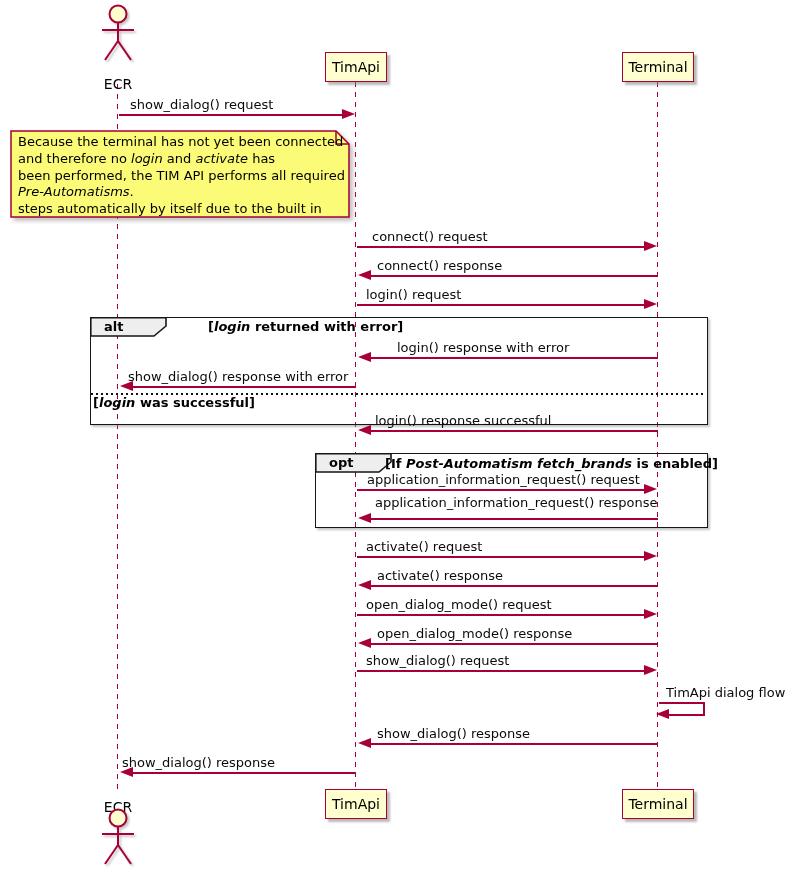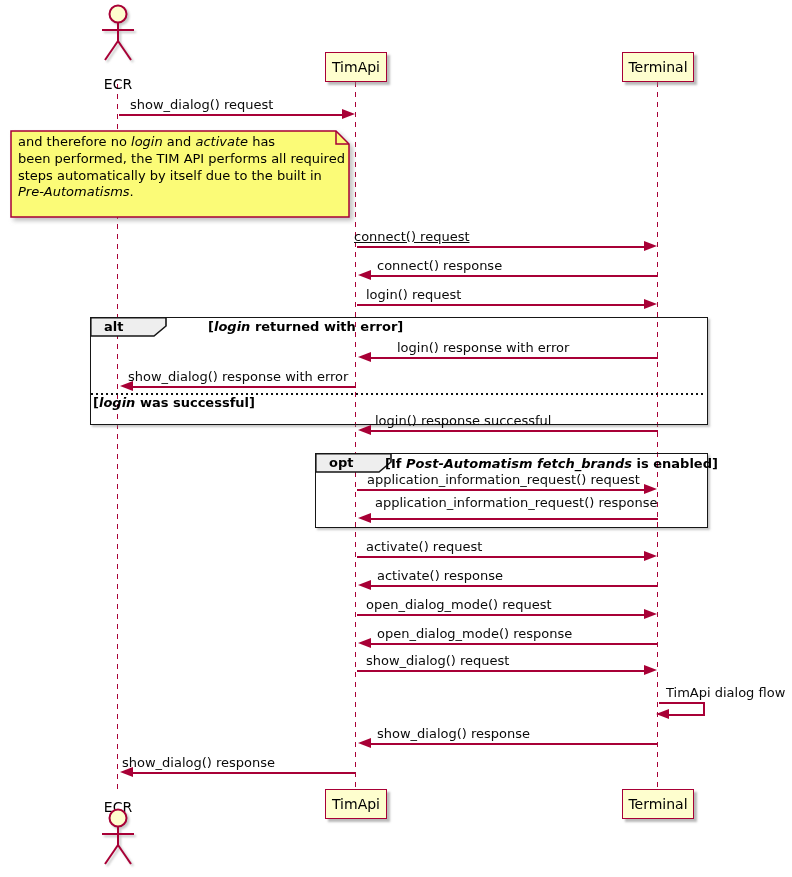--- a/index.html
+++ b/index.html
@@ -85,21 +85,21 @@
           <path d="M0.8,0.8 H76 V9 L64,19 H0.8 Z" fill="#EEEEEE" stroke="#161616" stroke-width="1.6"></path>
         </svg>
         <div class="ftag-label" style="left: 13px; top: 0.5px; position: absolute;">opt</div>
       </div>
       <div class="guard" style="left: 385px; top: 456px; position: absolute;">[If <i>Post-Automatism fetch_brands</i> is enabled]</div>
     </div>
   <div id="layer-messages">
       <div class="msg-label" style="left: 130px; top: 97px; position: absolute;">show_dialog() request</div>
       <div class="aline" style="left: 119px; top: 114px; width: 225px; position: absolute;"></div>
       <div class="ah r" style="left: 342px; top: 108.7px; position: absolute;"></div>
-      <div class="msg-label" style="left: 354px; top: 229px; position: absolute; text-decoration: underline;">connect() request</div>
+      <div class="msg-label" style="left: 372px; top: 229px; position: absolute;">connect() request</div>
       <div class="aline" style="left: 357px; top: 246px; width: 289px; position: absolute;"></div>
       <div class="ah r" style="left: 644px; top: 240.7px; position: absolute;"></div>
       <div class="msg-label" style="left: 377px; top: 258px; position: absolute;">connect() response</div>
       <div class="aline" style="left: 369px; top: 275px; width: 289px; position: absolute;"></div>
       <div class="ah l" style="left: 358px; top: 269.7px; position: absolute;"></div>
       <div class="msg-label" style="left: 366px; top: 287px; position: absolute;">login() request</div>
       <div class="aline" style="left: 357px; top: 304px; width: 289px; position: absolute;"></div>
       <div class="ah r" style="left: 644px; top: 298.7px; position: absolute;"></div>
       <div class="msg-label" style="left: 366px; top: 340px; position: absolute; margin-left: 31px;">login() response with error</div>
       <div class="aline" style="left: 369px; top: 357px; width: 289px; position: absolute;"></div>
@@ -142,19 +142,20 @@
       <div class="msg-label" style="left: 122px; top: 755px; position: absolute;">show_dialog() response</div>
       <div class="aline" style="left: 131px; top: 772px; width: 225px; position: absolute;"></div>
       <div class="ah l" style="left: 120px; top: 766.7px; position: absolute;"></div>
     </div>
   <div id="layer-note">
       <svg width="340" height="88" class="note-svg" style="left: 10px; top: 130px;">
         <path d="M1,1 H326 L339,14 V87 H1 Z" fill="#FBFB77" stroke="#A80036" stroke-width="1.5"></path>
         <path d="M326,1 V14 H339" fill="none" stroke="#A80036" stroke-width="1.5"></path>
       </svg>
       <div class="note-text" style="left: 18px; top: 134px; width: 320px; height: 80px; position: absolute;">
+        <div>Because the terminal has not yet been connected</div>
         <div>and therefore no <i>login</i> and <i>activate</i> has</div>
         <div>been performed, the TIM API performs all required</div>
+        <div><i>Pre-Automatisms</i>.</div>
         <div>steps automatically by itself due to the built in</div>
-        <div><i>Pre-Automatisms</i>.</div>
       </div>
     </div>
 </div>
 
 </body></html>

